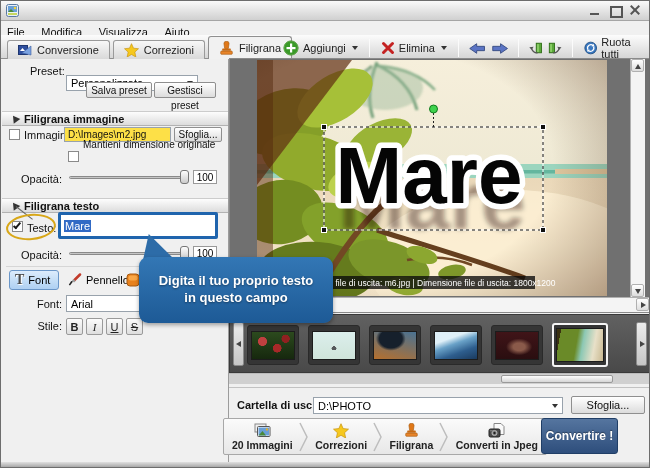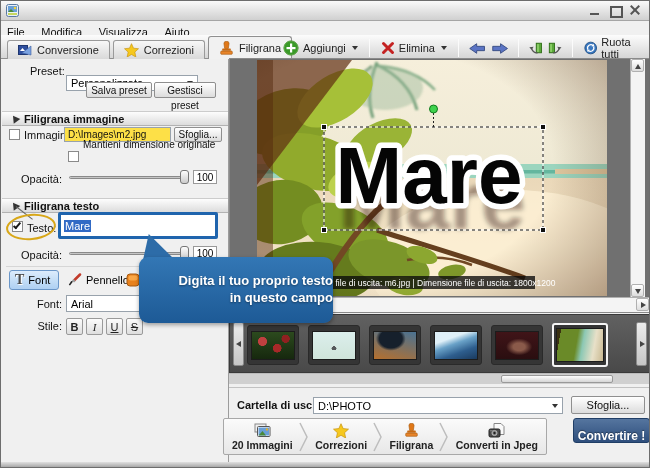--- a/index.html
+++ b/index.html
@@ -77,21 +77,21 @@
     font-size:11px; padding:0 5px; border-radius:3px; }
   .fonttab.pressed { background:linear-gradient(#dcecfc,#aed0f2); border:1px solid #6a96c8; }
   .Ticon { font-family:"Liberation Serif", serif; font-weight:bold; font-size:14px; color:#4a4a4a;
     text-shadow:1px 1px 0 #fff; }
   .stylebtn { position:absolute; width:17px; height:17px; background:linear-gradient(#fcfcfc,#dedede);
     border:1px solid #9a9a9a; border-radius:2px; font-size:11px; text-align:center; line-height:16px; color:#222; }
 
   
   .tooltip { position:absolute; left:138px; top:256px; width:194px; height:66px; z-index:60;
     background:linear-gradient(#3377b5,#1d5a96); border-radius:9px; box-shadow:0 2px 4px rgba(0,0,0,.35);
-    color:#fff; font-weight:bold; font-size:13px; text-align:right; padding-top:15px; line-height:17px;
+    color:#fff; font-weight:bold; font-size:13px; text-align:center; padding-top:15px; line-height:17px;
     text-shadow:0 1px 2px rgba(0,0,0,.4); }
   .tooltip-tail { position:absolute; left:142px; top:233px; width:32px; height:26px; z-index:59;
     background:#2d6ca8; clip-path:polygon(18% 0, 100% 100%, 0 100%); }
 
   
   .preview-wrap { position:absolute; left:228px; top:57px; width:422px; height:255px;
     border:1px solid #8a8a8a; background:#707070; }
   .viewport { position:absolute; left:0; top:0; width:400px; height:238px; background:#707070; overflow:hidden; }
   .vscroll { position:absolute; right:5px; top:0; width:15px; height:238px; background:#f4f4f4; border-left:1px solid #b0b0b0; }
   .hscroll { position:absolute; left:0; bottom:0; width:420px; height:15px; background:#f4f4f4; border-top:1px solid #b0b0b0; }
@@ -121,21 +121,21 @@
     background:linear-gradient(#fdfdfd,#d6d6d6); border:1px solid #999; border-radius:2px; }
   .divider { position:absolute; left:228px; top:386px; width:421px; height:1px; background:#c2c2c2; }
 
   
   .outlabel { position:absolute; left:236px; top:398px; font-size:11px; font-weight:bold; color:#111; }
   .steps { position:absolute; left:222px; top:417px; width:324px; height:37px;
     background:linear-gradient(#fbfbfb,#e7e7e7); border:1px solid #a8a8a8; border-radius:2px;
     display:flex; align-items:center; justify-content:space-between; padding:0 4px; }
   .step { display:flex; flex-direction:column; align-items:center; justify-content:center; gap:1px; padding:0 4px; }
   .step-label { font-size:10.5px; font-weight:bold; color:#222; white-space:nowrap; }
-  .convert-btn { position:absolute; left:572px; top:417px; width:77px; height:25px;
+  .convert-btn { position:absolute; left:540px; top:417px; width:77px; height:36px;
     background:linear-gradient(#55759f,#2e4e7c); border:1px solid #203e66; border-radius:3px;
     color:#fff; font-weight:bold; font-size:12px; text-align:center; line-height:34px;
     text-shadow:0 -1px 1px rgba(0,0,0,.4); }
   .window-bottom { position:absolute; left:0; bottom:0; width:100%; height:5px;
     background:linear-gradient(#e0e0e0,#a8a8a8); }
 </style>
 </head>
 <body>
 
 <div class="window">

